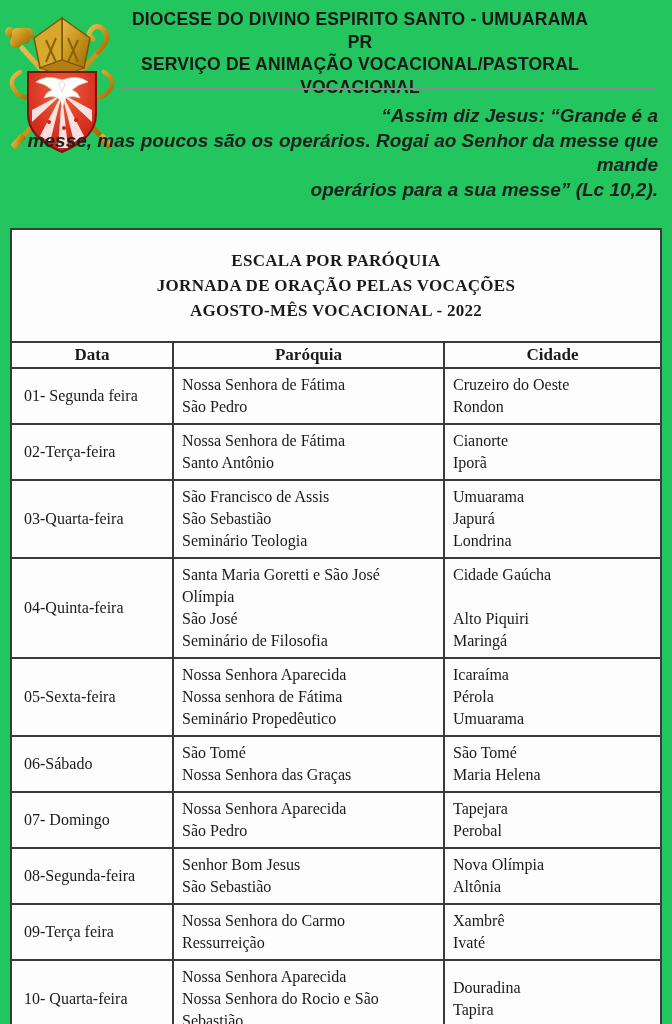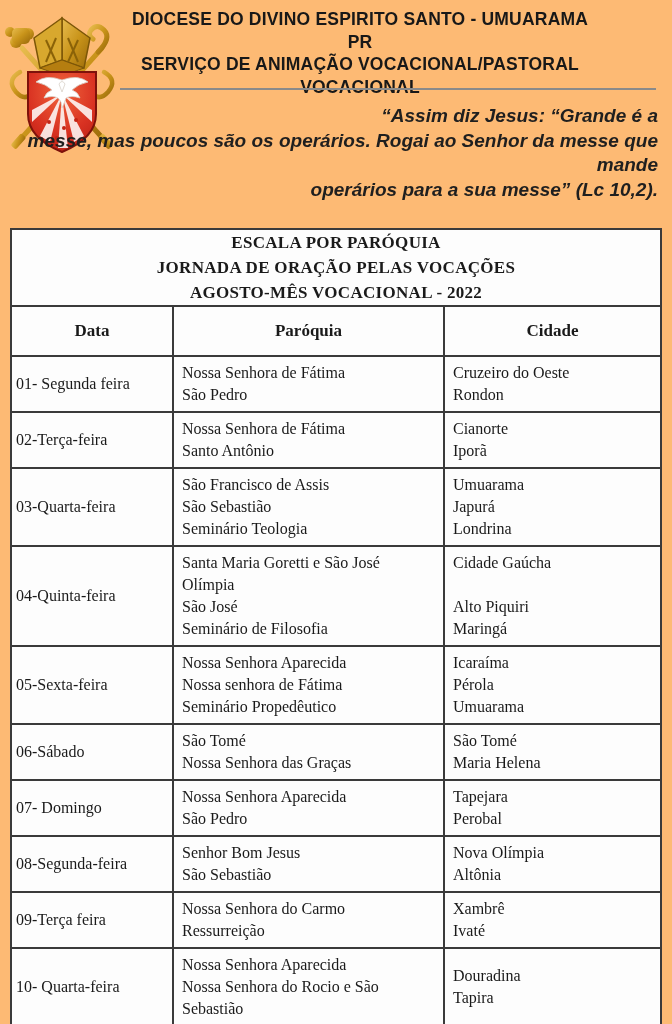--- a/index.html
+++ b/index.html
@@ -6,21 +6,21 @@
   html, body { width: 672px; height: 1024px; }
   body {
     background: #f4f4f4;
     font-family: "Liberation Serif", serif;
     color: #1a1a1a;
   }
   .page {
     position: relative;
     width: 672px;
     height: 1024px;
-    background: #fdba74;
+    background: #22c55e;
     overflow: hidden;
   }
 
   
   .logo {
     position: absolute;
     left: 2px; top: 10px;
     width: 120px; height: 148px;
   }
   .letterhead-title {
@@ -66,38 +66,38 @@
     background: #fdfdfd;
   }
   table.schedule td, table.schedule th {
     border: 2px solid #3a3a3a;
   }
   .tbl-title {
     text-align: center;
     font-weight: bold;
     font-size: 17px;
     line-height: 25px;
-    padding: 0 4px;
+    padding: 18px 4px;
     letter-spacing: 0.3px;
     white-space: pre-line;
   }
   th.col-head {
     text-align: center;
     font-weight: bold;
     font-size: 17px;
-    padding: 14px 4px;
+    padding: 2px 4px;
   }
   td.cell {
     font-size: 16px;
     line-height: 22px;
     padding: 5px 8px;
     vertical-align: middle;
     white-space: pre-line;
   }
-  td.cell-data { padding-left: 4px; }
+  td.cell-data { padding-left: 12px; }
 </style>
 </head>
 <body>
 
 <div class="page">
 
   <svg class="logo" viewBox="0 0 120 148">
     <defs>
       <linearGradient id="gold" x1="0" y1="0" x2="1" y2="1">
         <stop offset="0" stop-color="#e7bc4e"></stop>

